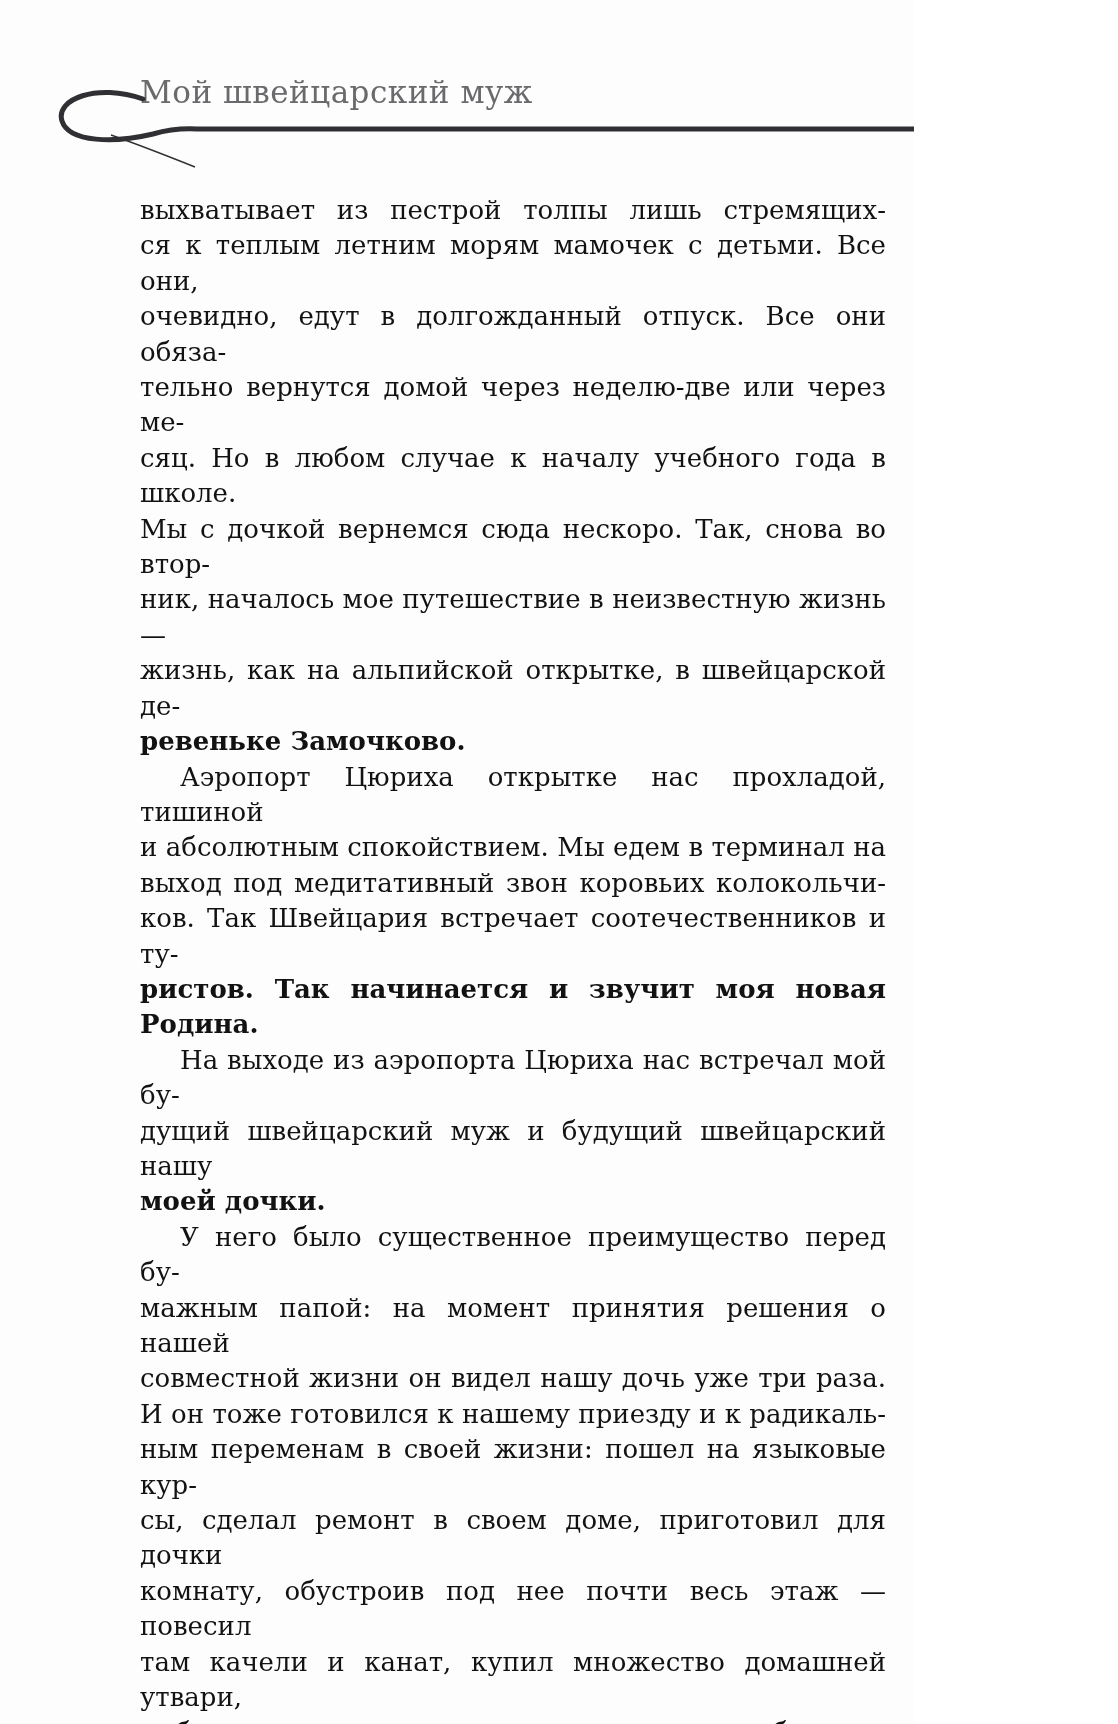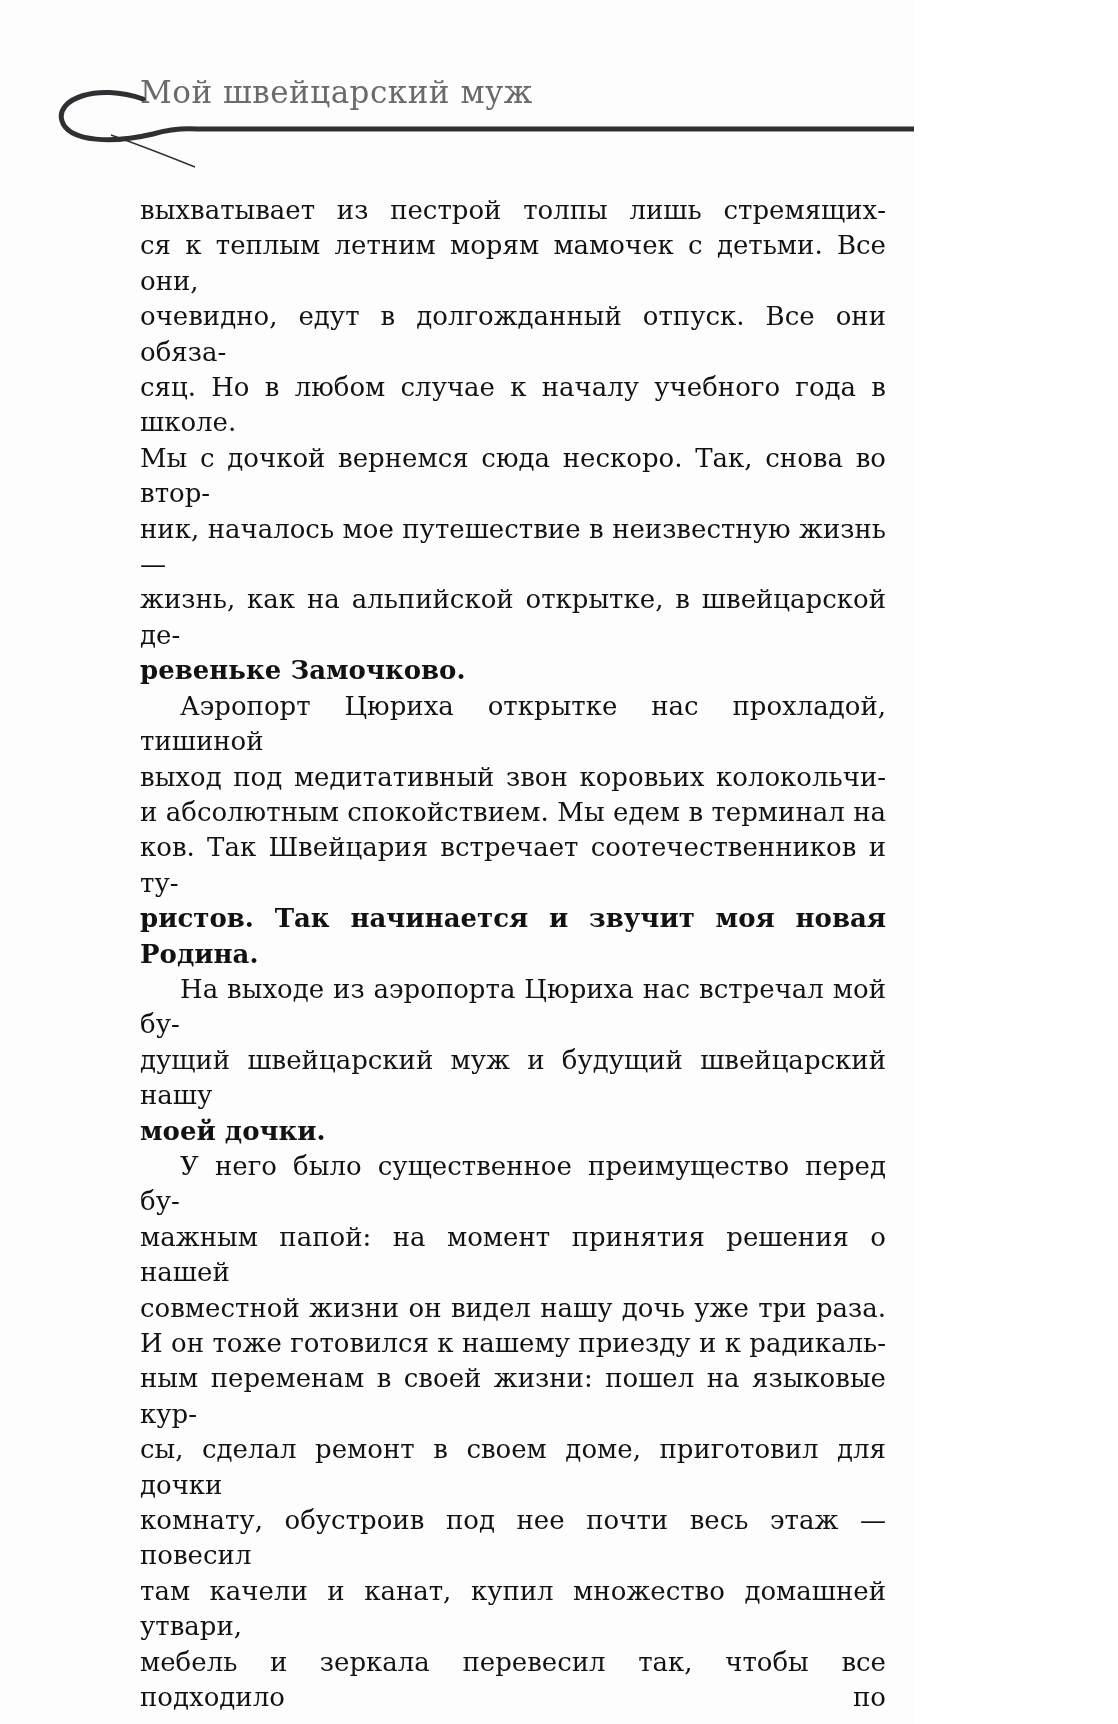--- a/index.html
+++ b/index.html
@@ -97,30 +97,31 @@
       <circle cx="-12" cy="-7" r="4.2"></circle>
       <circle cx="12" cy="-6" r="4.2"></circle>
     </g>
   </svg>
 
   <div class="body-text">
       <div class="para">
         <div class="line">выхватывает из пестрой толпы лишь стремящих-</div>
         <div class="line">ся к теплым летним морям мамочек с детьми. Все они,</div>
         <div class="line">очевидно, едут в долгожданный отпуск. Все они обяза-</div>
+        <div class="line">тельно вернутся домой через неделю-две или через ме-</div>
         <div class="line">сяц. Но в любом случае к началу учебного года в школе.</div>
         <div class="line">Мы с дочкой вернемся сюда нескоро. Так, снова во втор-</div>
         <div class="line">ник, началось мое путешествие в неизвестную жизнь —</div>
         <div class="line">жизнь, как на альпийской открытке, в швейцарской де-</div>
         <div class="line last">ревеньке Замочково.</div>
       </div>
       <div class="para indent">
         <div class="line">Аэропорт Цюриха открытке нас прохладой, тишиной</div>
+        <div class="line">и абсолютным спокойствием. Мы едем в терминал на</div>
         <div class="line">выход под медитативный звон коровьих колокольчи-</div>
-        <div class="line">и абсолютным спокойствием. Мы едем в терминал на</div>
         <div class="line">ков. Так Швейцария встречает соотечественников и ту-</div>
         <div class="line last">ристов. Так начинается и звучит моя новая Родина.</div>
       </div>
       <div class="para indent">
         <div class="line">На выходе из аэропорта Цюриха нас встречал мой бу-</div>
         <div class="line">дущий швейцарский муж и будущий швейцарский нашу</div>
         <div class="line last">моей дочки.</div>
       </div>
       <div class="para indent">
         <div class="line">У него было существенное преимущество перед бу-</div>

